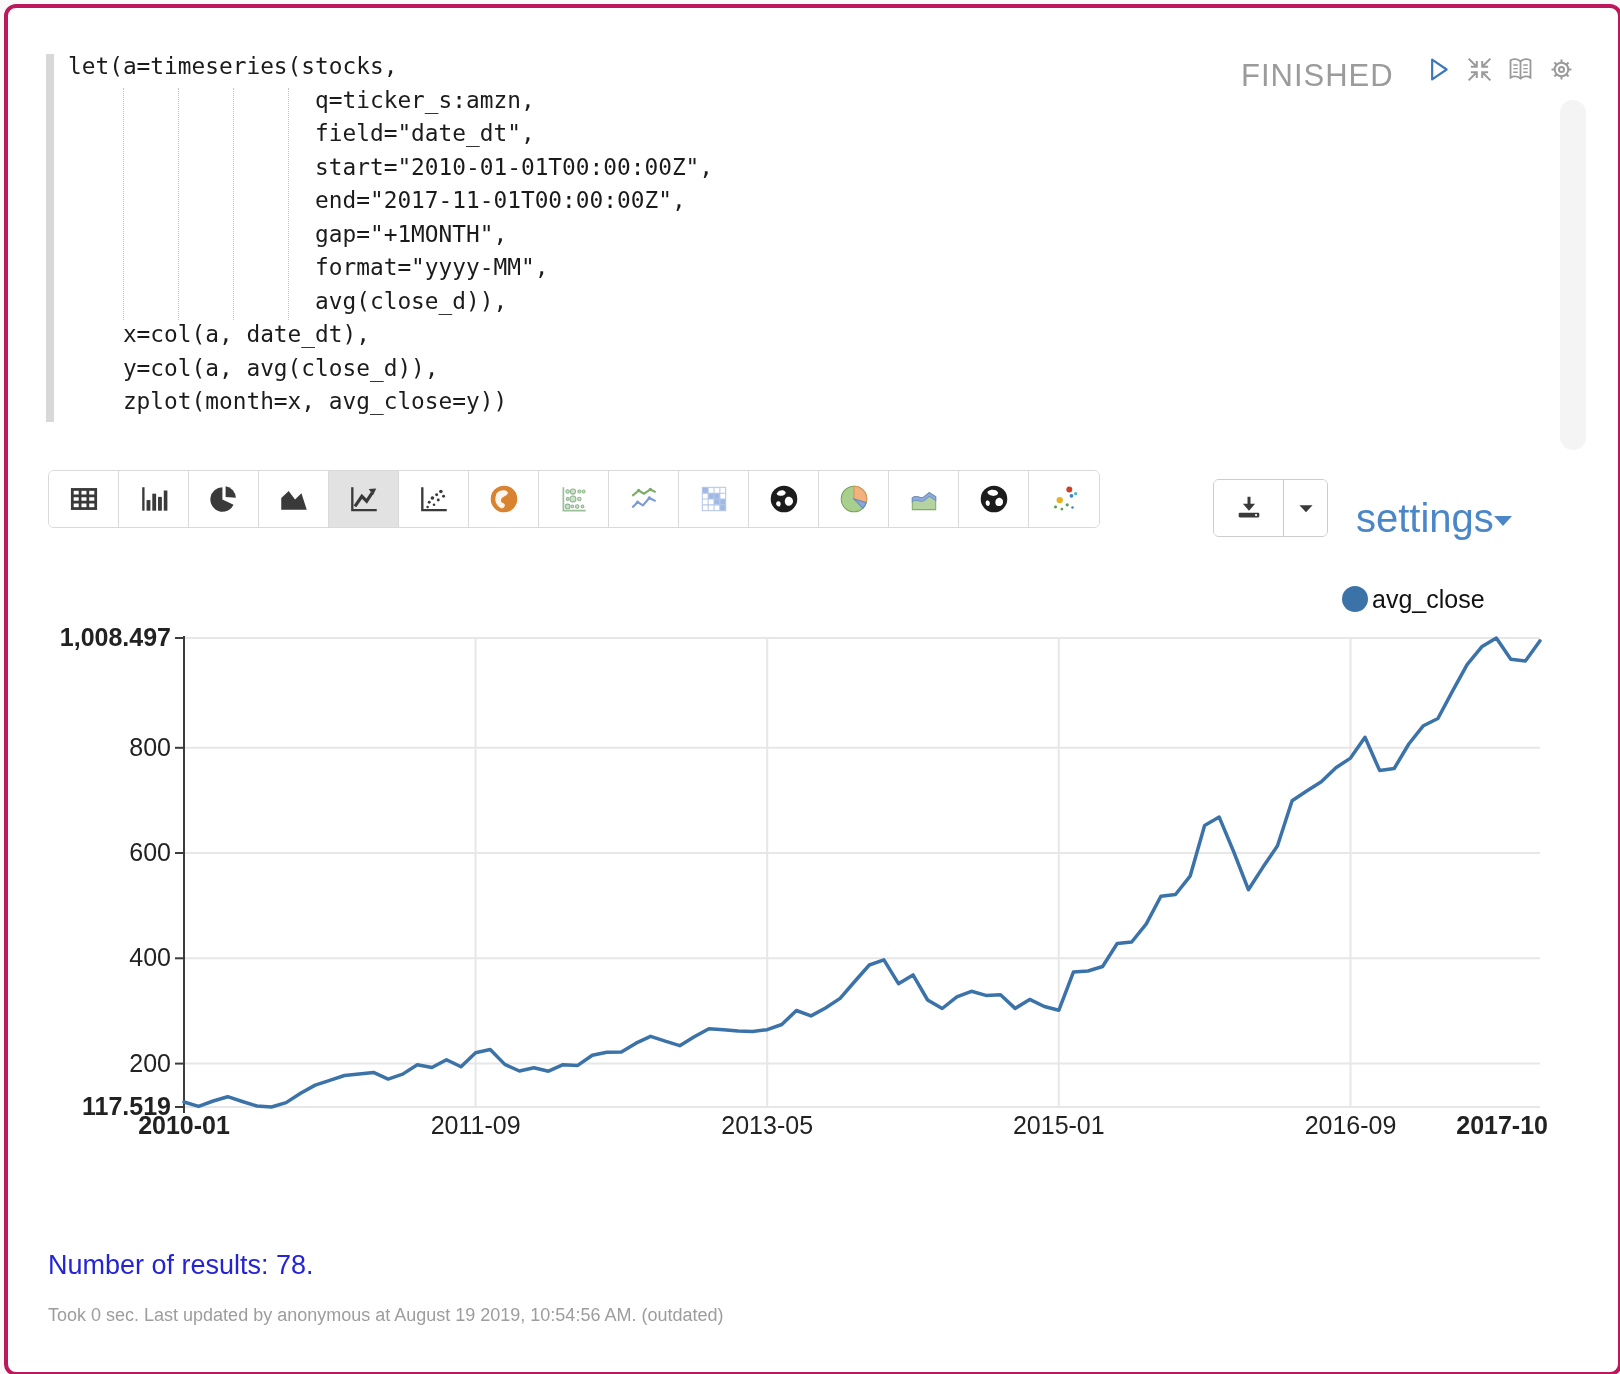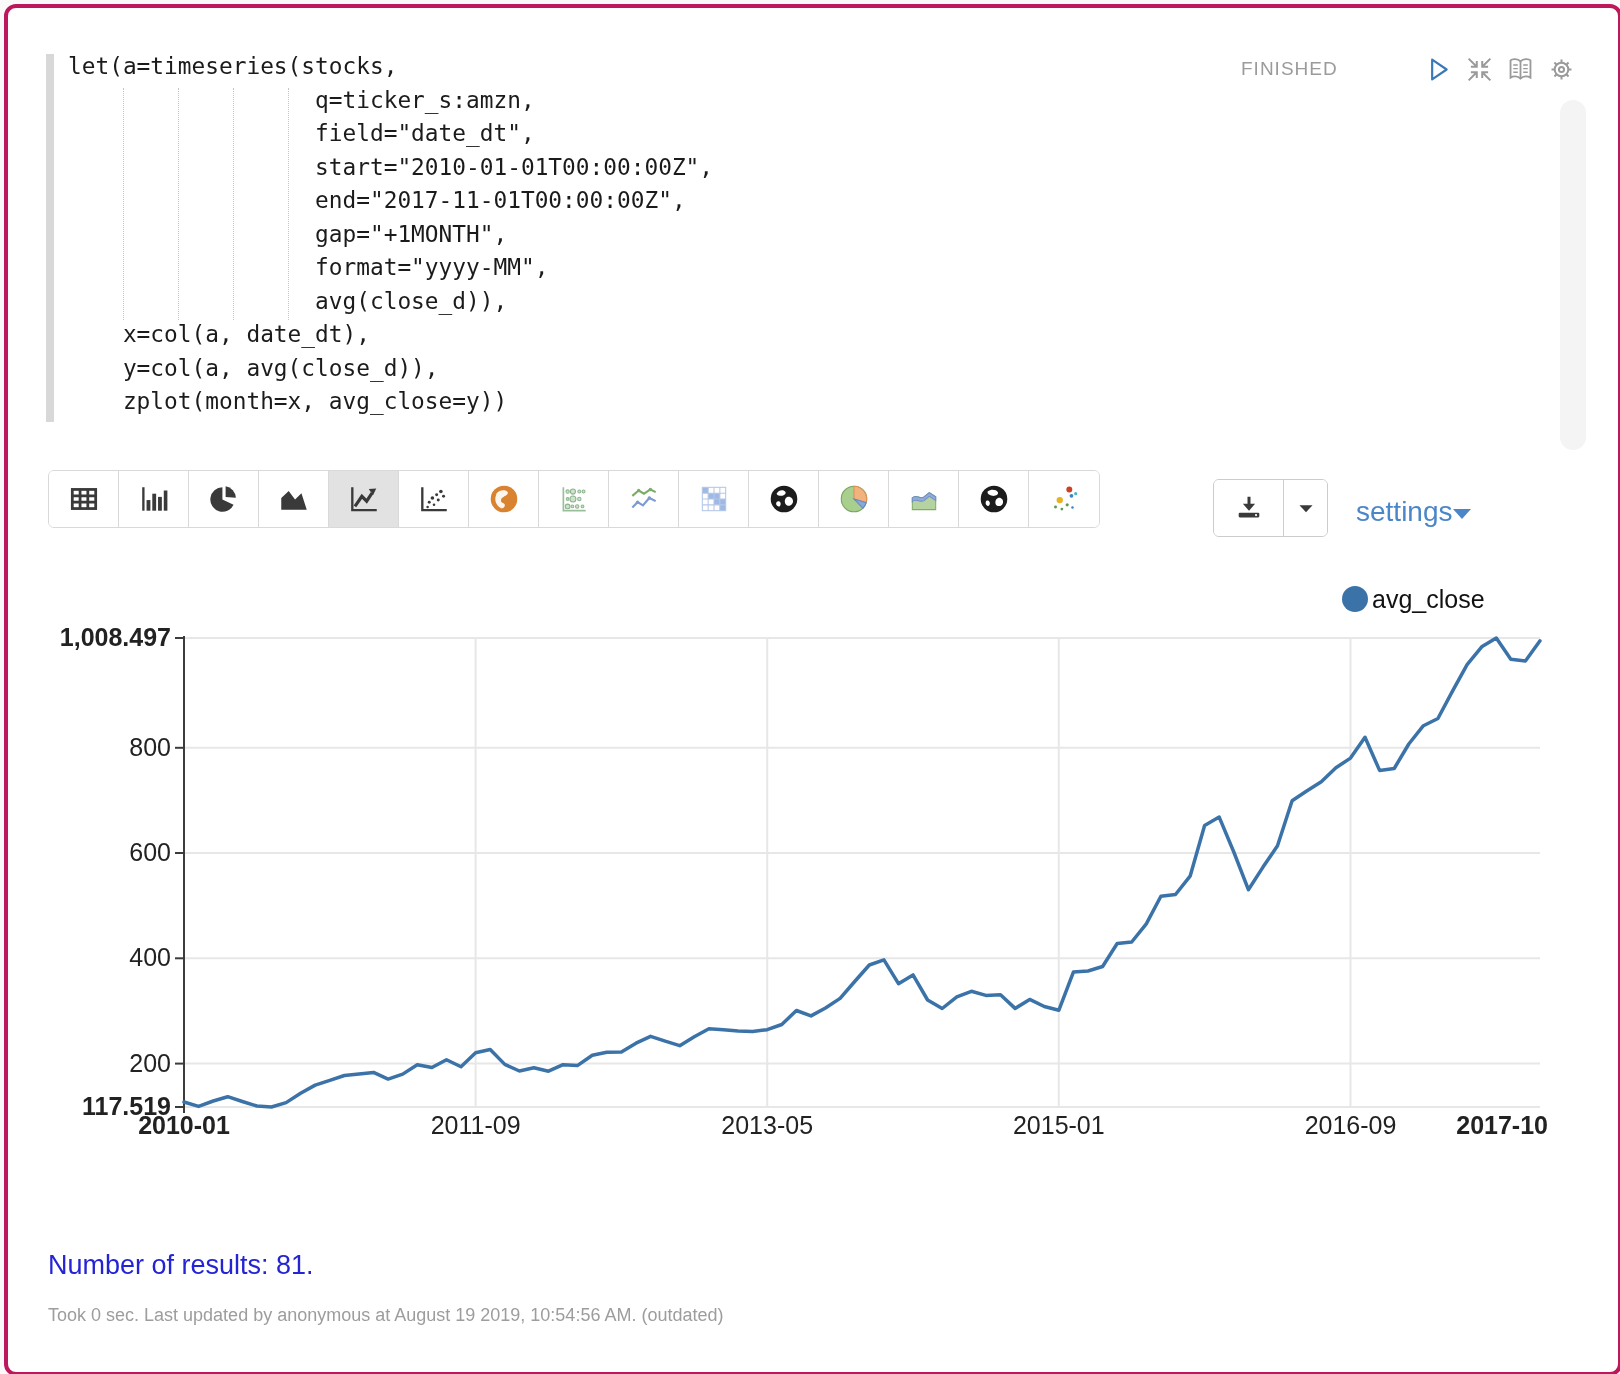--- a/index.html
+++ b/index.html
@@ -18,21 +18,21 @@
   .code-pre{
     position:absolute;left:60px;top:42px;margin:0;
     font-family:"DejaVu Sans Mono","Liberation Mono",monospace;
     font-size:22.8px;line-height:33.5px;color:#1b1b1b;white-space:pre;
   }
   .indent-guide{position:absolute;top:80px;height:232px;width:0;border-left:1px dotted #c4c4c4;}
   .editor-scrollbar{position:absolute;left:1552px;top:92px;width:26px;height:350px;background:#f4f4f4;border-radius:13px;}
   
   .status-label{
     position:absolute;left:1233px;top:50px;
-    font-size:19px;color:#9b9b9b;letter-spacing:1px;
+    font-size:31px;color:#9b9b9b;letter-spacing:1px;
   }
   .status-icons{position:absolute;left:1416px;top:47px;display:flex;gap:12px;}
   .status-icons .sicon{width:29px;height:29px;cursor:pointer;}
   .status-icons svg{width:100%;height:100%;display:block;}
   
   .chart-toolbar{
     position:absolute;left:40px;top:462px;height:56px;display:flex;
     border:1px solid #d9d9d9;border-radius:6px;overflow:hidden;background:#fff;
   }
   .tb-btn{
@@ -45,21 +45,21 @@
   
   .dl-group{position:absolute;left:1205px;top:471px;height:56px;display:flex;
     border:1px solid #cccccc;border-radius:6px;overflow:hidden;background:#fff;}
   .dl-btn{width:70px;height:56px;display:flex;align-items:center;justify-content:center;
     background:#fff;border:none;border-right:1px solid #cccccc;cursor:pointer;padding:0;}
   .dl-caret{width:43px;height:56px;display:flex;align-items:center;justify-content:center;
     background:#fff;border:none;cursor:pointer;padding:0;}
   .dl-group svg{width:30px;height:30px;display:block;}
   .settings-link{
     position:absolute;left:1348px;top:488px;display:flex;align-items:center;gap:0;
-    font-size:28px;color:#4b87c8;cursor:pointer;
+    font-size:40px;color:#4b87c8;cursor:pointer;
   }
   .settings-caret{width:0;height:0;border-left:9px solid transparent;border-right:9px solid transparent;
     border-top:10px solid #4b87c8;margin-top:4px;}
   
   #chart{position:absolute;left:0;top:540px;width:1620px;height:610px;}
   
   .results-text{position:absolute;left:40px;top:1242px;font-size:27px;color:#2424d6;}
   .footer-text{position:absolute;left:40px;top:1297px;font-size:18px;color:#9d9d9d;}
 </style>
 </head>
@@ -359,15 +359,15 @@
       <text x="1050.8" y="1126" text-anchor="middle" font-size="25" fill="#222">2015-01</text>
       <text x="1342.5" y="1126" text-anchor="middle" font-size="25" fill="#222">2016-09</text>
       <text x="1540.0" y="1126" text-anchor="end" font-size="25" fill="#222" font-weight="bold">2017-10</text>
       <polyline points="176.0,1094.0 190.6,1098.4 205.2,1093.0 219.7,1088.7 234.3,1093.5 248.9,1098.0 263.5,1099.0 278.1,1094.6 292.6,1085.3 307.2,1077.1 321.8,1072.3 336.4,1067.5 351.0,1065.9 365.5,1064.4 380.1,1071.1 394.7,1066.1 409.3,1056.7 423.9,1059.5 438.5,1051.7 453.0,1058.8 467.6,1044.7 482.2,1041.5 496.8,1056.4 511.4,1063.0 525.9,1059.7 540.5,1063.2 555.1,1056.7 569.7,1057.4 584.3,1047.3 598.8,1044.3 613.4,1043.9 628.0,1035.2 642.6,1028.3 657.2,1033.2 671.7,1037.7 686.3,1028.8 700.9,1020.8 715.5,1021.7 730.1,1023.1 744.6,1023.5 759.2,1021.7 773.8,1016.5 788.4,1002.5 803.0,1007.9 817.5,1000.0 832.1,990.4 846.7,973.5 861.3,957.0 875.9,951.9 890.5,975.7 905.0,966.9 919.6,992.0 934.2,1000.5 948.8,988.9 963.4,983.3 977.9,987.4 992.5,986.7 1007.1,1000.4 1021.7,991.4 1036.3,998.5 1050.8,1002.3 1065.4,964.1 1080.0,963.0 1094.6,958.5 1109.2,935.5 1123.7,934.0 1138.3,915.9 1152.9,888.3 1167.5,886.5 1182.1,868.2 1196.6,817.4 1211.2,809.1 1225.8,844.0 1240.4,881.7 1255.0,859.1 1269.5,837.8 1284.1,792.7 1298.7,783.0 1313.3,773.8 1327.9,759.7 1342.5,750.1 1357.0,729.3 1371.6,762.4 1386.2,760.5 1400.8,736.0 1415.4,717.7 1429.9,710.5 1444.5,683.1 1459.1,656.6 1473.7,638.8 1488.3,630.0 1502.8,651.2 1517.4,653.0 1532.0,632.8" fill="none" stroke="#3b73a8" stroke-width="3.5" stroke-linejoin="round" stroke-linecap="round"></polyline>
       <g>
         <circle cx="1347" cy="591" r="13" fill="#3b73a8"></circle>
         <text x="1364" y="600" font-size="25" fill="#111">avg_close</text>
       </g>
     </svg>
 
-  <div class="results-text">Number of results: 81.</div>
+  <div class="results-text">Number of results: 78.</div>
   <div class="footer-text">Took 0 sec. Last updated by anonymous at August 19 2019, 10:54:56 AM. (outdated)</div>
 </div>
 
 </body></html>

